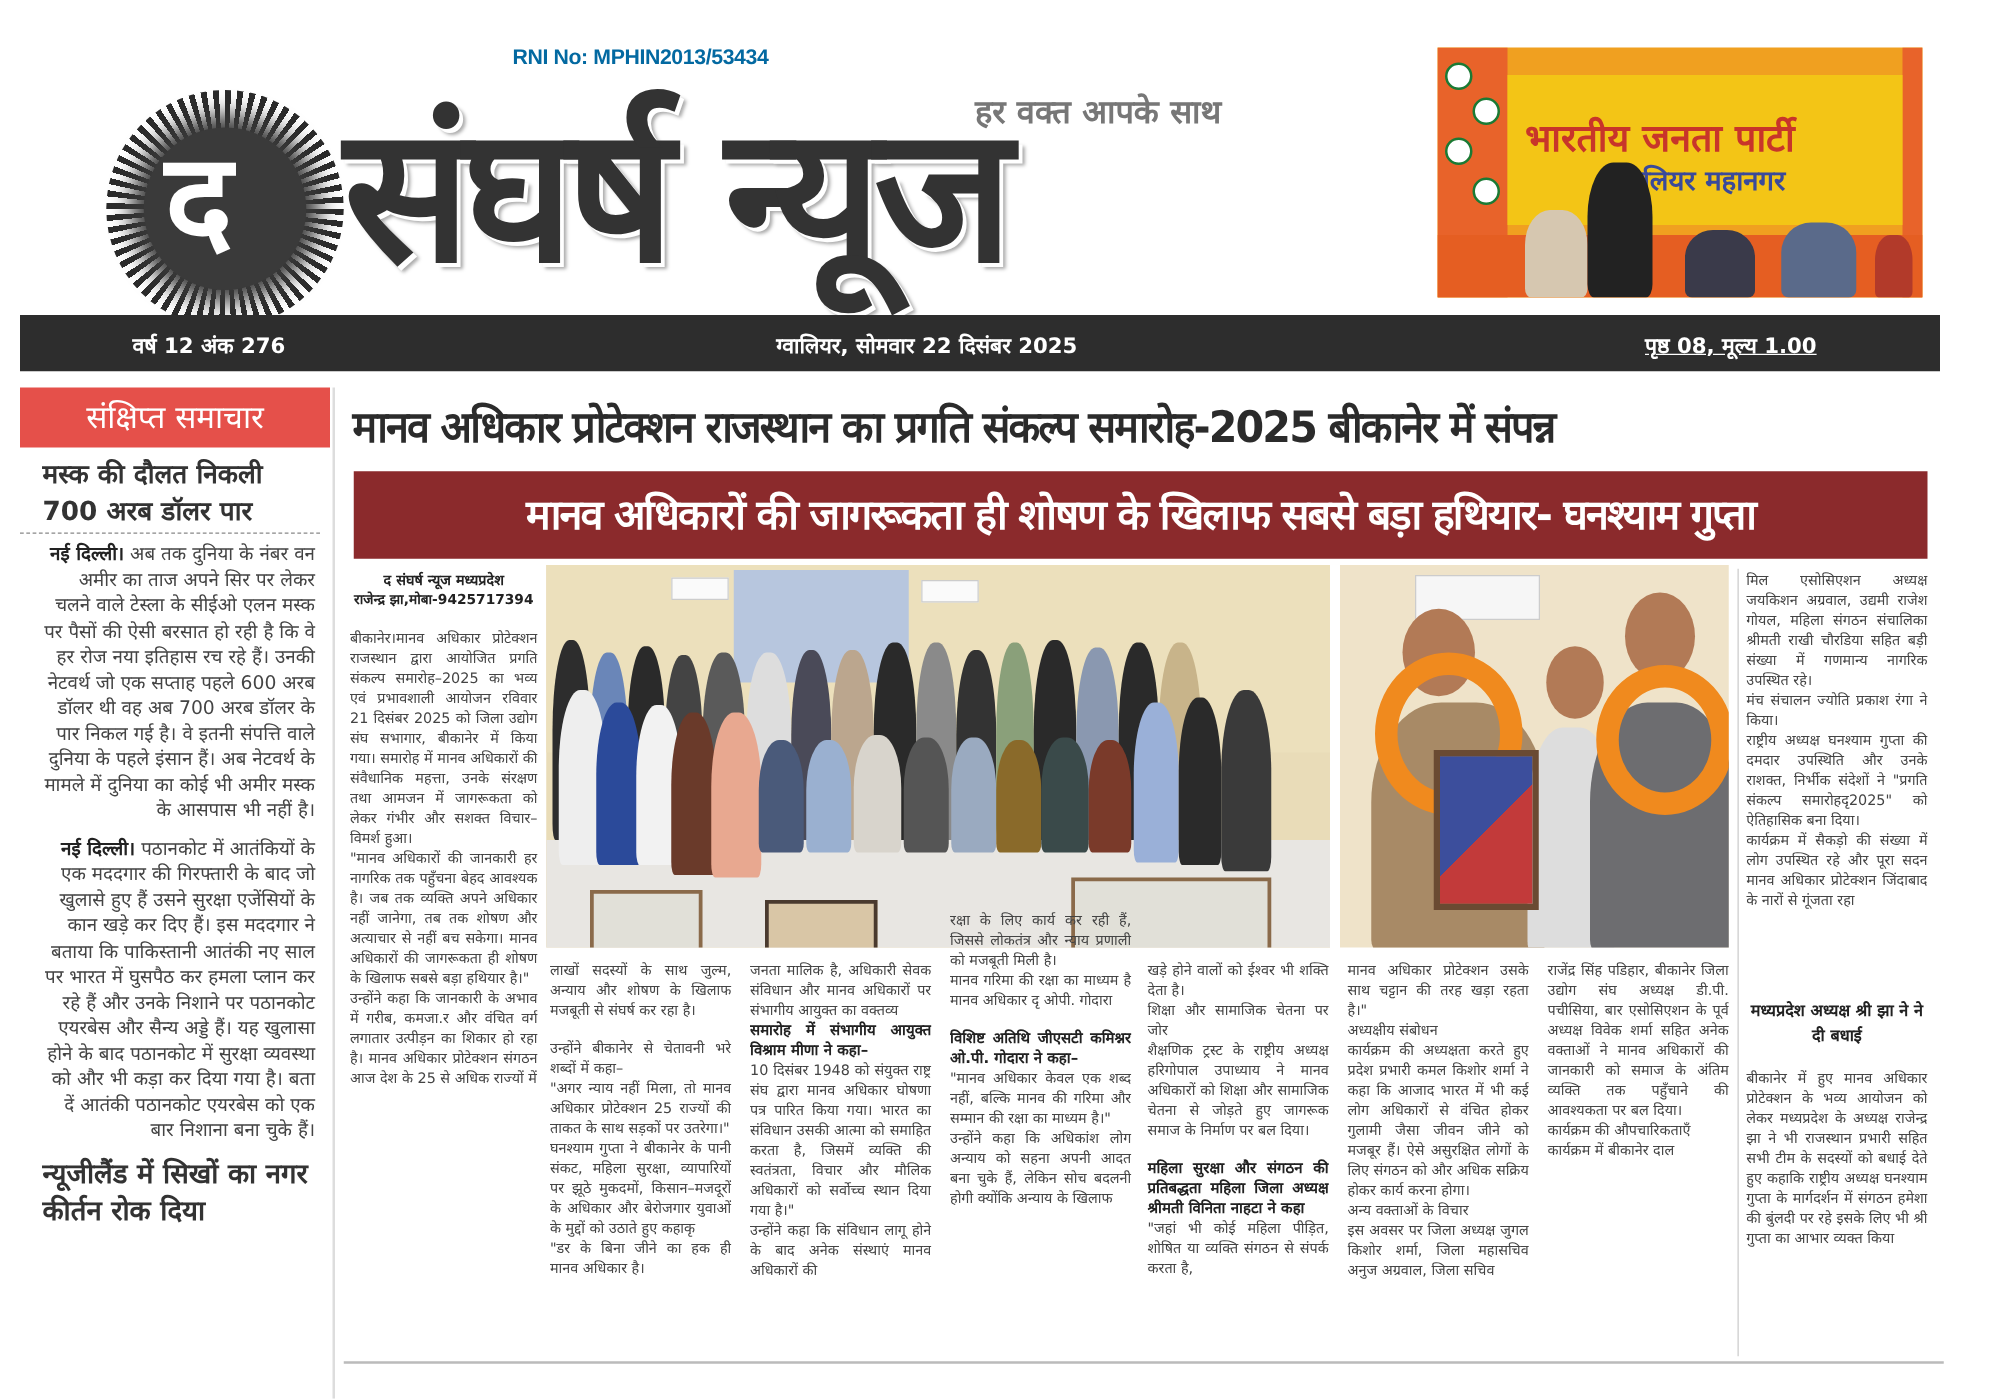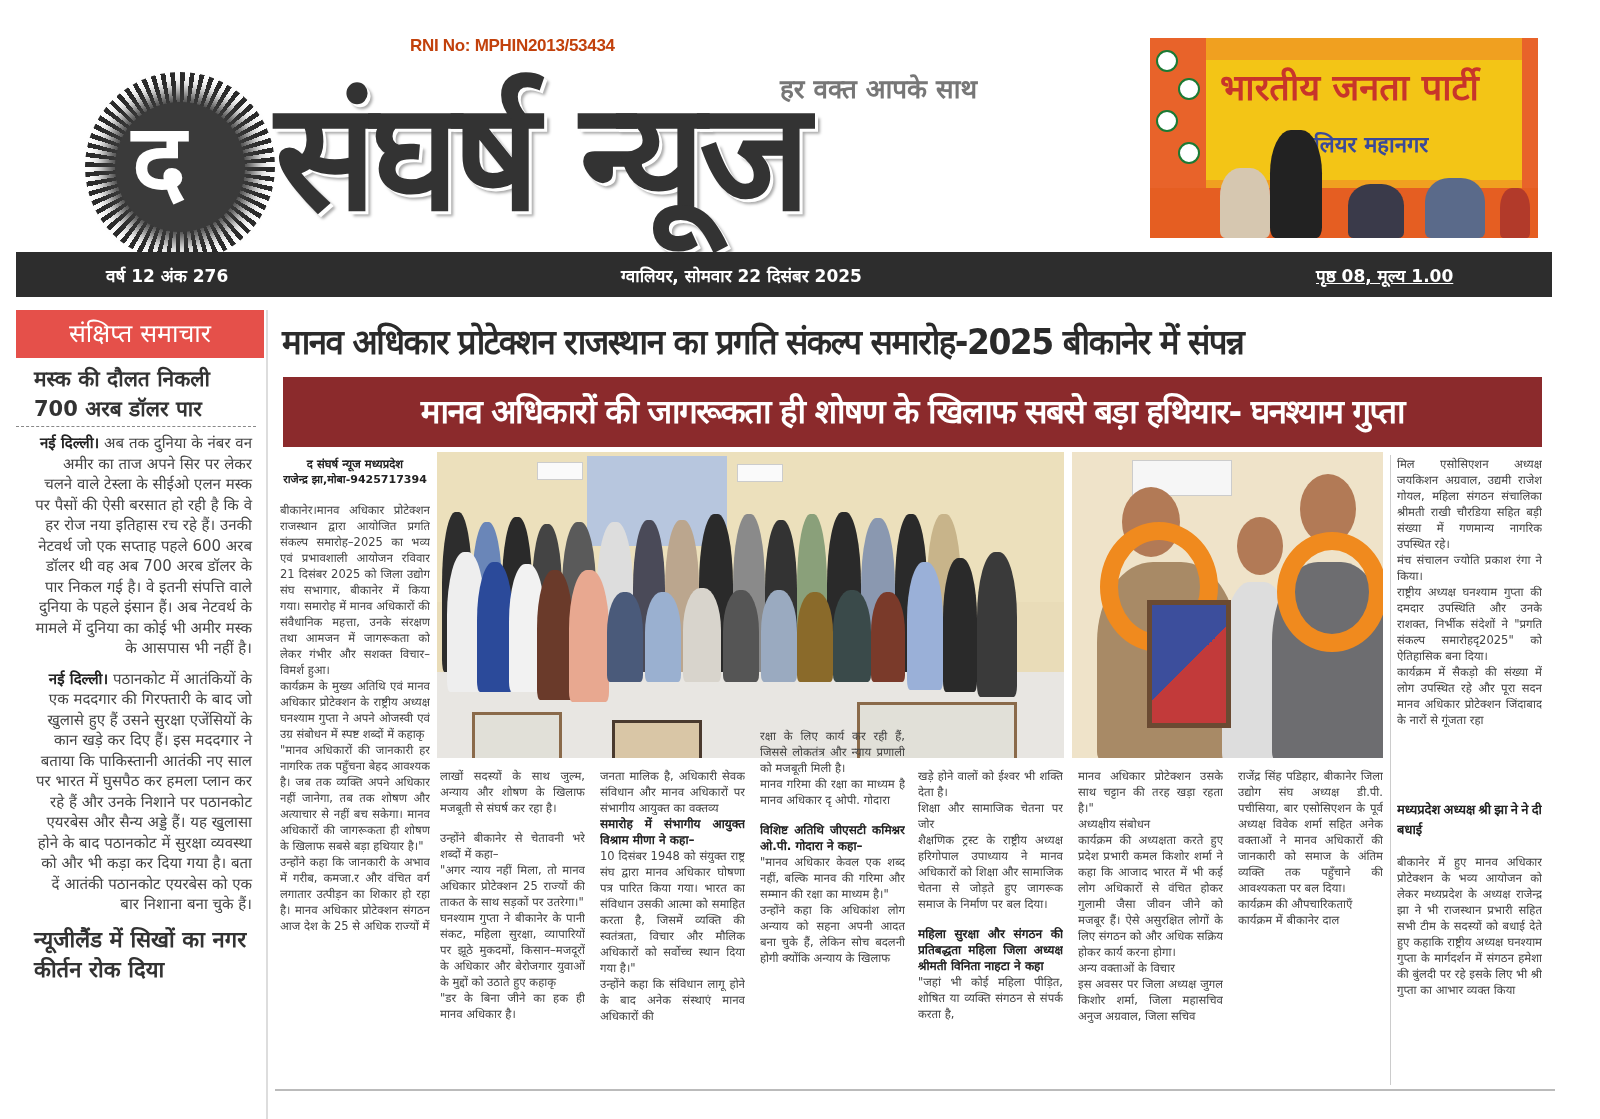--- a/index.html
+++ b/index.html
@@ -1,34 +1,34 @@
 <!DOCTYPE html>
 <html><head>
 <meta charset="utf-8">
 <style>
   * { box-sizing: border-box; margin: 0; padding: 0; }
   html, body { width: 1600px; height: 1119px; background: #ffffff; overflow: hidden; }
   body { font-family: "DejaVu Sans", "Liberation Sans", sans-serif; color: #333; position: relative; }
 
-  .rni { position: absolute; left: 410px; top: 36px; font-family: "Liberation Sans", sans-serif; font-weight: bold; font-size: 17px; color: #c2410c; letter-spacing: -0.3px; }
+  .rni { position: absolute; left: 410px; top: 36px; font-family: "Liberation Sans", sans-serif; font-weight: bold; font-size: 17px; color: #0369a1; letter-spacing: -0.3px; }
 
   .masthead { position: absolute; left: 80px; top: 62px; width: 1040px; height: 190px; }
   .sunburst { position: absolute; left: 5px; top: 10px; width: 190px; height: 190px; border-radius: 50%;
     background: repeating-conic-gradient(#2b2b2b 0deg 3deg, #ffffff 3deg 6deg); }
   .sunburst-core { position: absolute; left: 30px; top: 30px; width: 130px; height: 130px; border-radius: 50%; background: #3a3a3a; box-shadow: 0 0 18px 10px #3a3a3a; }
   .logo-da { position: absolute; left: 52px; top: 48px; font-size: 102px; font-weight: bold; color: #fff; line-height: 1; font-family: "DejaVu Sans", sans-serif; }
   .logo-main { position: absolute; left: 195px; top: 20px; font-size: 150px; font-weight: bold; color: #333; line-height: 1;
     font-family: "DejaVu Sans", sans-serif; letter-spacing: -6px; text-shadow: 3px 3px 0 #fff, 5px 5px 3px #aaa; }
   .tagline { position: absolute; left: 700px; top: 8px; font-size: 26px; color: #777; font-family: "DejaVu Sans", sans-serif; font-weight: bold; }
 
   .top-photo { position: absolute; left: 1150px; top: 38px; width: 388px; height: 200px; overflow: hidden; background: #f0a020; }
   .tp-leftpanel { position: absolute; left: 0; top: 0; width: 56px; height: 200px; background: #e8632a; }
   .tp-rightpanel { position: absolute; right: 0; top: 0; width: 16px; height: 200px; background: #e8632a; }
   .tp-banner { position: absolute; left: 56px; top: 22px; right: 16px; height: 120px; background: #f3c516; }
-  .tp-text1 { position: absolute; left: 70px; top: 24px; font-size: 36px; font-weight: bold; color: #c8352a; font-family: "DejaVu Sans", sans-serif; }
+  .tp-text1 { position: absolute; left: 70px; top: 51px; font-size: 30px; font-weight: bold; color: #c8352a; font-family: "DejaVu Sans", sans-serif; }
   .tp-text2 { position: absolute; left: 140px; top: 90px; font-size: 22px; font-weight: bold; color: #3a4a9a; font-family: "DejaVu Sans", sans-serif; }
   .tp-table { position: absolute; left: 0; top: 150px; width: 388px; height: 50px; background: #e55e22; }
   .tp-person { position: absolute; border-radius: 40% 40% 10% 10%; }
   .tp-lotus { position: absolute; width: 22px; height: 22px; border-radius: 50%; background: #fff; border: 2px solid #1b7a34; }
 
   .infobar { position: absolute; left: 16px; top: 252px; width: 1536px; height: 45px; background: #2d2d2d; color: #fff; font-weight: bold; font-size: 17px; font-family: "DejaVu Sans", sans-serif; }
   .infobar span { position: absolute; top: 12px; }
 
   
   .sidebar { position: absolute; left: 16px; top: 310px; width: 252px; height: 809px; border-right: 2px solid #ddd; }
@@ -129,21 +129,20 @@
   </div>
 </div>
 
 <div class="headline1">मानव अधिकार प्रोटेक्शन राजस्थान का प्रगति संकल्प समारोह-2025 बीकानेर में संपन्न</div>
 <div class="headline2">मानव अधिकारों की जागरूकता ही शोषण के खिलाफ सबसे बड़ा हथियार- घनश्याम गुप्ता</div>
 
 <div class="col" style="left:280px;top:456px;width:150px;height:630px;">
   <div class="byline1">द संघर्ष न्यूज मध्यप्रदेश</div>
   <div class="byline2">राजेन्द्र झा,मोबा-9425717394</div>
   <p>बीकानेर।मानव अधिकार प्रोटेक्शन राजस्थान द्वारा आयोजित प्रगति संकल्प समारोह–2025 का भव्य एवं प्रभावशाली आयोजन रविवार 21 दिसंबर 2025 को जिला उद्योग संघ सभागार, बीकानेर में किया गया। समारोह में मानव अधिकारों की संवैधानिक महत्ता, उनके संरक्षण तथा आमजन में जागरूकता को लेकर गंभीर और सशक्त विचार–विमर्श हुआ।</p>
-  <p>कार्यक्रम के मुख्य अतिथि एवं मानव अधिकार प्रोटेक्शन के राष्ट्रीय अध्यक्ष घनश्याम गुप्ता ने अपने ओजस्वी एवं उग्र संबोधन में स्पष्ट शब्दों में कहाकृ</p>
   <p>"मानव अधिकारों की जानकारी हर नागरिक तक पहुँचना बेहद आवश्यक है। जब तक व्यक्ति अपने अधिकार नहीं जानेगा, तब तक शोषण और अत्याचार से नहीं बच सकेगा। मानव अधिकारों की जागरूकता ही शोषण के खिलाफ सबसे बड़ा हथियार है।"</p>
   <p>उन्होंने कहा कि जानकारी के अभाव में गरीब, कमजा.र और वंचित वर्ग लगातार उत्पीड़न का शिकार हो रहा है। मानव अधिकार प्रोटेक्शन संगठन आज देश के 25 से अधिक राज्यों में</p>
 </div>
 
 <div class="photo-group">
   <div class="pg-wall"></div>
   <div class="pg-screen"></div>
   <div class="pg-ac" style="left:100px;top:10px;"></div>
   <div class="pg-ac" style="left:300px;top:12px;"></div>
   <div class="pg-floor"></div>
@@ -248,19 +247,19 @@
 </div>
 
 <div class="col" style="left:1397px;top:456px;width:145px;height:330px;">
   <p>मिल एसोसिएशन अध्यक्ष जयकिशन अग्रवाल, उद्यमी राजेश गोयल, महिला संगठन संचालिका श्रीमती राखी चौरडिया सहित बड़ी संख्या में गणमान्य नागरिक उपस्थित रहे।</p>
   <p>मंच संचालन ज्योति प्रकाश रंगा ने किया।</p>
   <p>राष्ट्रीय अध्यक्ष घनश्याम गुप्ता की दमदार उपस्थिति और उनके राशक्त, निर्भीक संदेशों ने "प्रगति संकल्प समारोहदृ2025" को ऐतिहासिक बना दिया।</p>
   <p>कार्यक्रम में सैकड़ो की संख्या में लोग उपस्थित रहे और पूरा सदन मानव अधिकार प्रोटेक्शन जिंदाबाद के नारों से गूंजता रहा</p>
 </div>
 
 <div class="col" style="left:1397px;top:800px;width:145px;height:285px;">
-  <p class="sub" style="font-size:13px;line-height:20px;font-family:Liberation Serif, serif;">मध्यप्रदेश अध्यक्ष श्री झा ने ने दी बधाई</p>
+  <p class="sub" style="text-align:center;font-size:13px;line-height:20px;">मध्यप्रदेश अध्यक्ष श्री झा ने ने दी बधाई</p>
   <div class="gap"></div>
   <p>बीकानेर में हुए मानव अधिकार प्रोटेक्शन के भव्य आयोजन को लेकर मध्यप्रदेश के अध्यक्ष राजेन्द्र झा ने भी राजस्थान प्रभारी सहित सभी टीम के सदस्यों को बधाई देते हुए कहाकि राष्ट्रीय अध्यक्ष घनश्याम गुप्ता के मार्गदर्शन में संगठन हमेशा की बुंलदी पर रहे इसके लिए भी श्री गुप्ता का आभार व्यक्त किया</p>
 </div>
 
 <div class="col-rule" style="left:1390px;"></div>
 <div class="bottom-rule"></div>
 
 </body></html>

